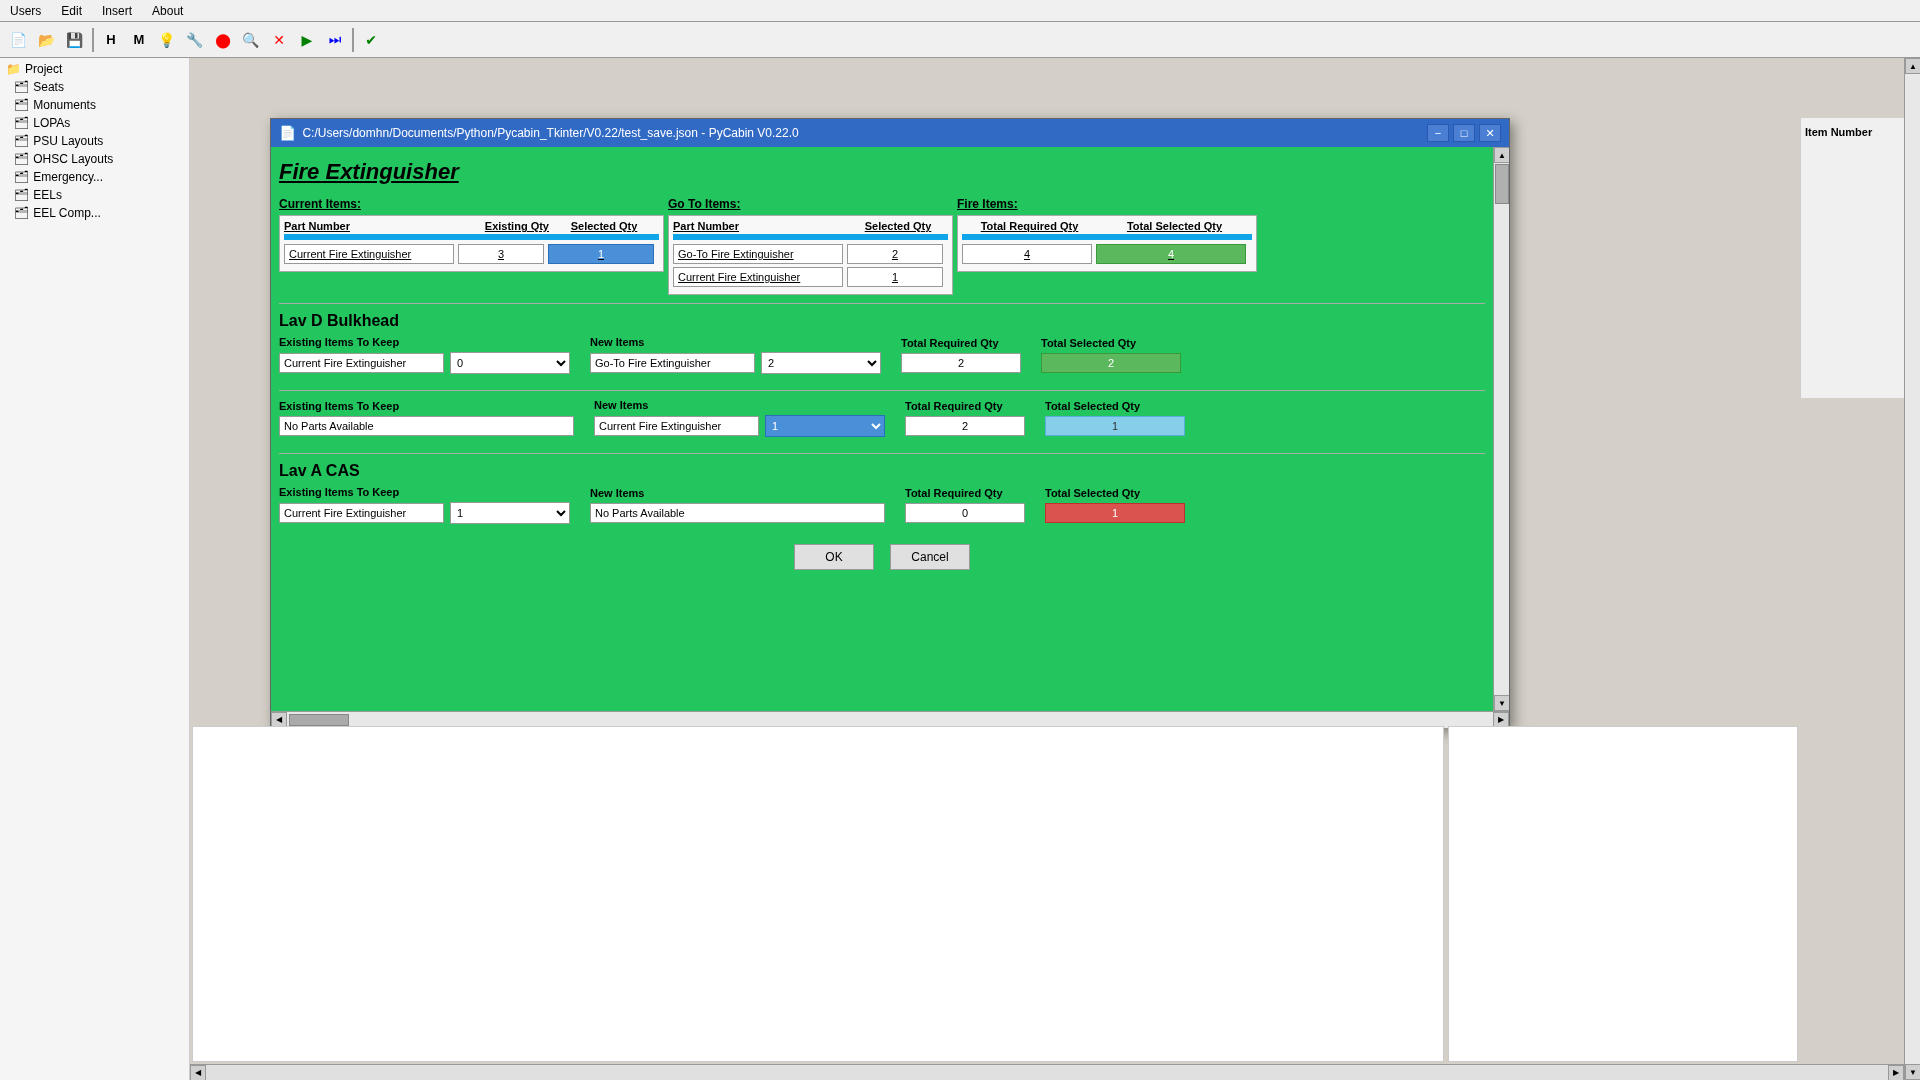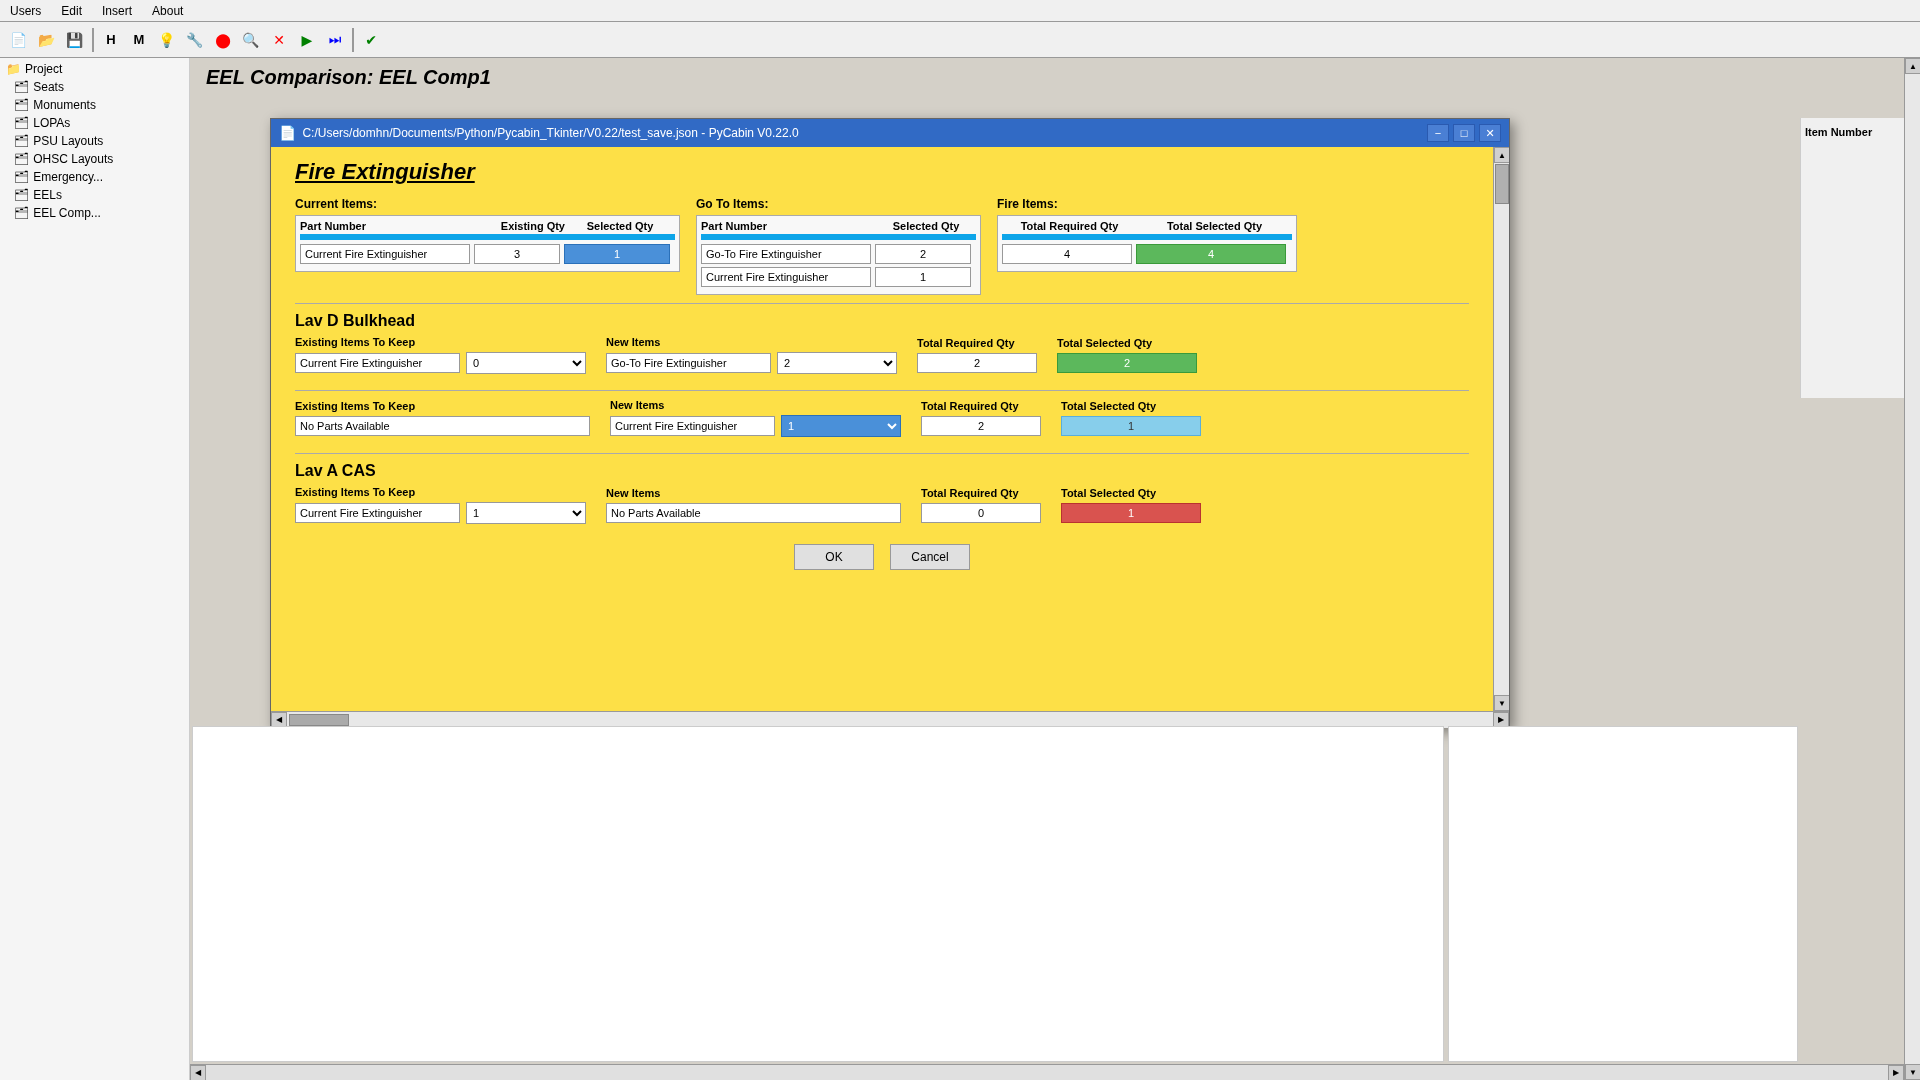--- a/index.html
+++ b/index.html
@@ -140,23 +140,23 @@
       color: white;
       cursor: pointer;
       display: flex;
       align-items: center;
       justify-content: center;
       font-size: 11px;
     }
 
     .modal-body {
       flex: 1;
-      padding: 12px 24px;
+      padding: 12px 8px;
       overflow-y: auto;
-      background: #fde047;
+      background: #22c55e;
     }
 
     
     .fire-title {
       font-size: 22px;
       font-weight: bold;
       font-style: italic;
       color: #000;
       text-decoration: underline;
       margin-bottom: 12px;
@@ -421,42 +421,41 @@
       <span>EELs</span>
     </div>
     <div class="sidebar-item" style="padding-left:12px;">
       <span class="icon">🗂</span>
       <span>EEL Comp...</span>
     </div>
   </div>
 
   <div class="content-area">
 
-    <div class="eel-header">EEL Comparison: EEL Comp1</div>
 
     <div class="modal-overlay">
 
       <div class="modal-titlebar">
         <div class="modal-titlebar-left">
           <span class="modal-titlebar-icon">📄</span>
           <span>C:/Users/domhn/Documents/Python/Pycabin_Tkinter/V0.22/test_save.json - PyCabin V0.22.0</span>
         </div>
         <div class="modal-titlebar-controls">
           <div class="modal-ctrl-btn">−</div>
           <div class="modal-ctrl-btn">□</div>
           <div class="modal-ctrl-btn close">✕</div>
         </div>
       </div>
 
       <div class="modal-inner">
         <div class="modal-body">
 
           <div class="fire-title">Fire Extinguisher</div>
 
-          <div style="display:flex; gap:16px; margin-bottom:8px;">
+          <div style="display:flex; gap:4px; margin-bottom:8px;text-decoration:underline;">
 
             <div>
               <div class="section-label">Current Items:</div>
               <div style="border:1px solid #aaa; background:#f8f8f8; padding:4px;">
                 <div class="table-header">
                   <div style="width:175px;">Part Number</div>
                   <div style="width:90px; text-align:right;">Existing Qty</div>
                   <div style="width:110px; text-align:center;">Selected Qty</div>
                 </div>
                 <div class="table-row">

